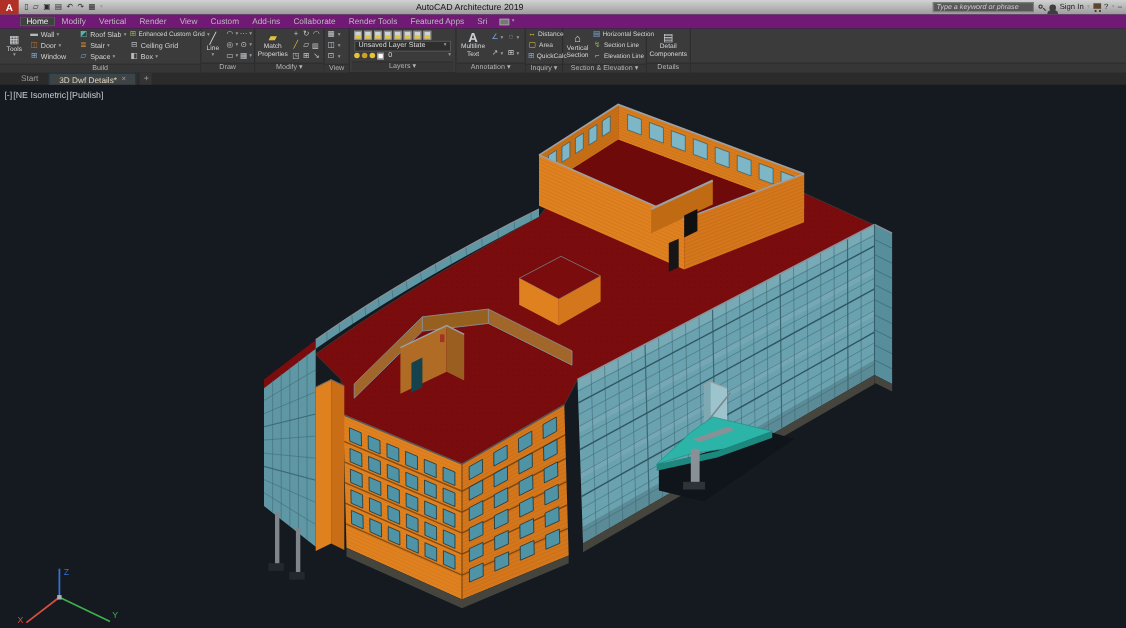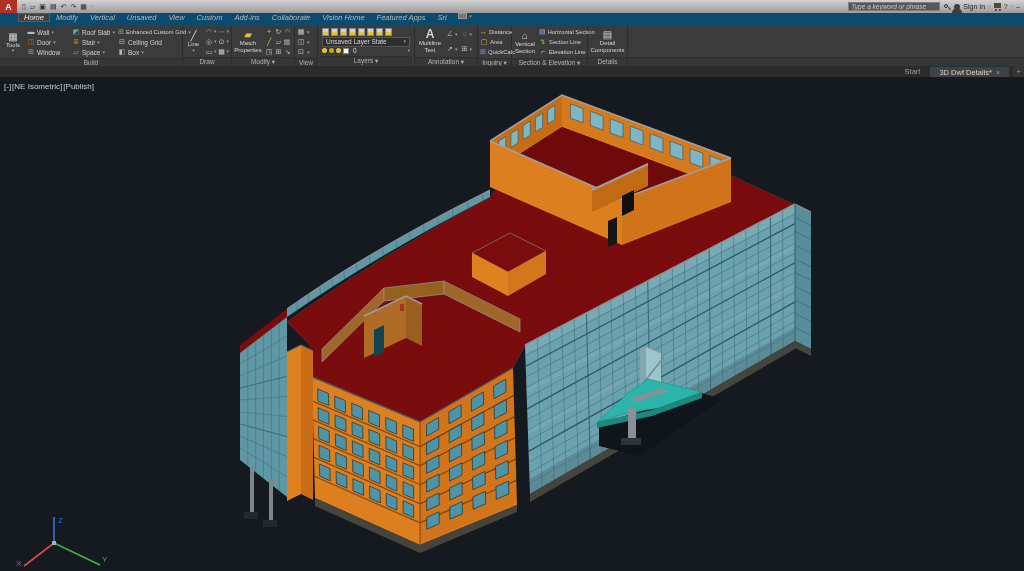--- a/index.html
+++ b/index.html
@@ -18,21 +18,21 @@
   .sicon i{position:absolute;left:1px;top:1px;width:4px;height:4px;border:1px solid #333;border-radius:50%;}
   .sicon b{position:absolute;left:5px;top:5px;width:3px;height:1px;background:#333;transform:rotate(45deg);}
   .picon{width:6px;height:6px;border-radius:50%;background:#3e3e3e;position:relative;}
   .picon:after{content:"";position:absolute;top:5px;left:-2px;width:10px;height:4px;border-radius:5px 5px 0 0;background:#3e3e3e;}
   .signin{font-size:7px;color:#1d1d1d;}
   .tbglyph{font-size:7px;color:#2a2a2a;}
   .cart{width:7px;height:5px;background:#5a4632;position:relative;margin-top:-2px;}
   .cart:after{content:"";position:absolute;top:6px;left:1px;width:2px;height:2px;border-radius:50%;background:#333;box-shadow:4px 0 0 #333;}
 
   
-  .menubar{height:13px;background:#0c4a6e;display:flex;align-items:flex-start;font-size:7.5px;color:#b9b9b9;padding-left:18px;font-style:italic;}
+  .menubar{height:13px;background:#701a75;display:flex;align-items:center;font-size:7.5px;color:#b9b9b9;padding-left:18px;}
   .mtab{padding:0 6px;display:flex;align-items:center;white-space:nowrap;}
   .mtab.active{background:#404040;color:#ececec;box-shadow:inset 0 0 0 1px #5a5a5a;}
   .mtab-extra{display:flex;align-items:center;gap:2px;padding:0 5px;color:#b9b9b9;font-size:6px;}
   .mtab-extra .chip{width:9px;height:6px;background:#777;border:1px solid #999;}
 
   
   .ribbon{height:40px;background:#3b3b3b;display:flex;}
   .panel{border-right:1px solid #2c2c2c;display:flex;flex-direction:column;}
   .pbody{flex:1;display:flex;padding:1px 2px;gap:3px;align-items:stretch;}
   .plabel{height:9px;font-size:6.5px;color:#b2b2b2;text-align:center;background:#363636;border-top:1px solid #2f2f2f;line-height:8px;white-space:nowrap;overflow:hidden;}
@@ -51,21 +51,21 @@
   .lrow{display:flex;gap:2px;align-items:center;}
   .lsheet{width:7px;height:8px;background:#cfd3d6;border:1px solid #88898a;position:relative;}
   .lsheet i{position:absolute;left:0;right:0;bottom:0;height:3px;background:#e7c437;}
   .layersel{background:#2e2e2e;border:1px solid #565656;color:#d8d8d8;font-size:6.5px;height:10px;display:flex;align-items:center;justify-content:space-between;padding:0 3px;}
   .bulb{width:5px;height:5px;border-radius:50%;background:#e7c437;}
   .bulb.dim{background:#c9a227;}
   .sw0{width:6px;height:6px;background:#fff;border:1px solid #888;}
   .lz{font-size:6.5px;color:#d8d8d8;flex:1;padding-left:2px;}
 
   
-  .doctabs{height:12px;background:#2b2b2b;display:flex;align-items:flex-end;padding-left:10px;font-size:7.5px;color:#9c9c9c;border-bottom:1px solid #1a1a1a;justify-content:flex-end;}
+  .doctabs{height:12px;background:#2b2b2b;display:flex;align-items:flex-end;padding-left:10px;font-size:7.5px;color:#9c9c9c;border-bottom:1px solid #1a1a1a;}
   .dtab{padding:0 9px;height:11px;display:flex;align-items:center;gap:4px;}
   .dtab.active{background:#3e4346;color:#ded3bd;border:1px solid #18343c;border-bottom:none;}
   .dclose{font-size:7px;color:#a79f8d;}
   .plus{width:11px;height:11px;display:flex;align-items:center;justify-content:center;color:#9c9c9c;background:#343434;margin-left:3px;font-size:8px;}
 
   
   .viewport{position:absolute;top:78px;left:0;width:1024px;height:493px;background:#151a21;}
   .vplabel{position:absolute;top:4px;left:4px;font-size:8px;color:#c7ccd1;display:flex;gap:1px;z-index:5;}
   .vplabel span{cursor:default;}
   svg{display:block;}
@@ -80,46 +80,47 @@
     <div class="qat">
       <span>▯</span>
       <span>▱</span>
       <span>▣</span>
       <span>▤</span>
       <span>↶</span>
       <span>↷</span>
       <span>▦</span>
       <span class="caret">▾</span>
     </div>
+    <div class="apptitle">AutoCAD  Architecture  2019</div>
     <div class="tb-right">
       <div class="searchbox">Type a keyword or phrase</div>
       <div class="sicon">
           <i></i>
           <b></b>
         </div>
       <div class="picon"></div>
       <span class="signin">Sign In</span>
       <span class="caret">▾</span>
       <div class="cart"></div>
       <span class="tbglyph">?</span>
       <span class="caret">▾</span>
       <span class="tbglyph">–</span>
     </div>
   </div>
 
   <div class="menubar">
     <div class="mtab active">Home</div>
     <div class="mtab">Modify</div>
     <div class="mtab">Vertical</div>
-    <div class="mtab">Unsaved</div>
+    <div class="mtab">Render</div>
     <div class="mtab">View</div>
     <div class="mtab">Custom</div>
     <div class="mtab">Add-ins</div>
     <div class="mtab">Collaborate</div>
-    <div class="mtab">Vision Home</div>
+    <div class="mtab">Render Tools</div>
     <div class="mtab">Featured Apps</div>
     <div class="mtab">Sri</div>
     <div class="mtab-extra">
         <span class="chip"></span>
         <span class="caret">▾</span>
       </div>
   </div>
 
   <div class="ribbon">
 

